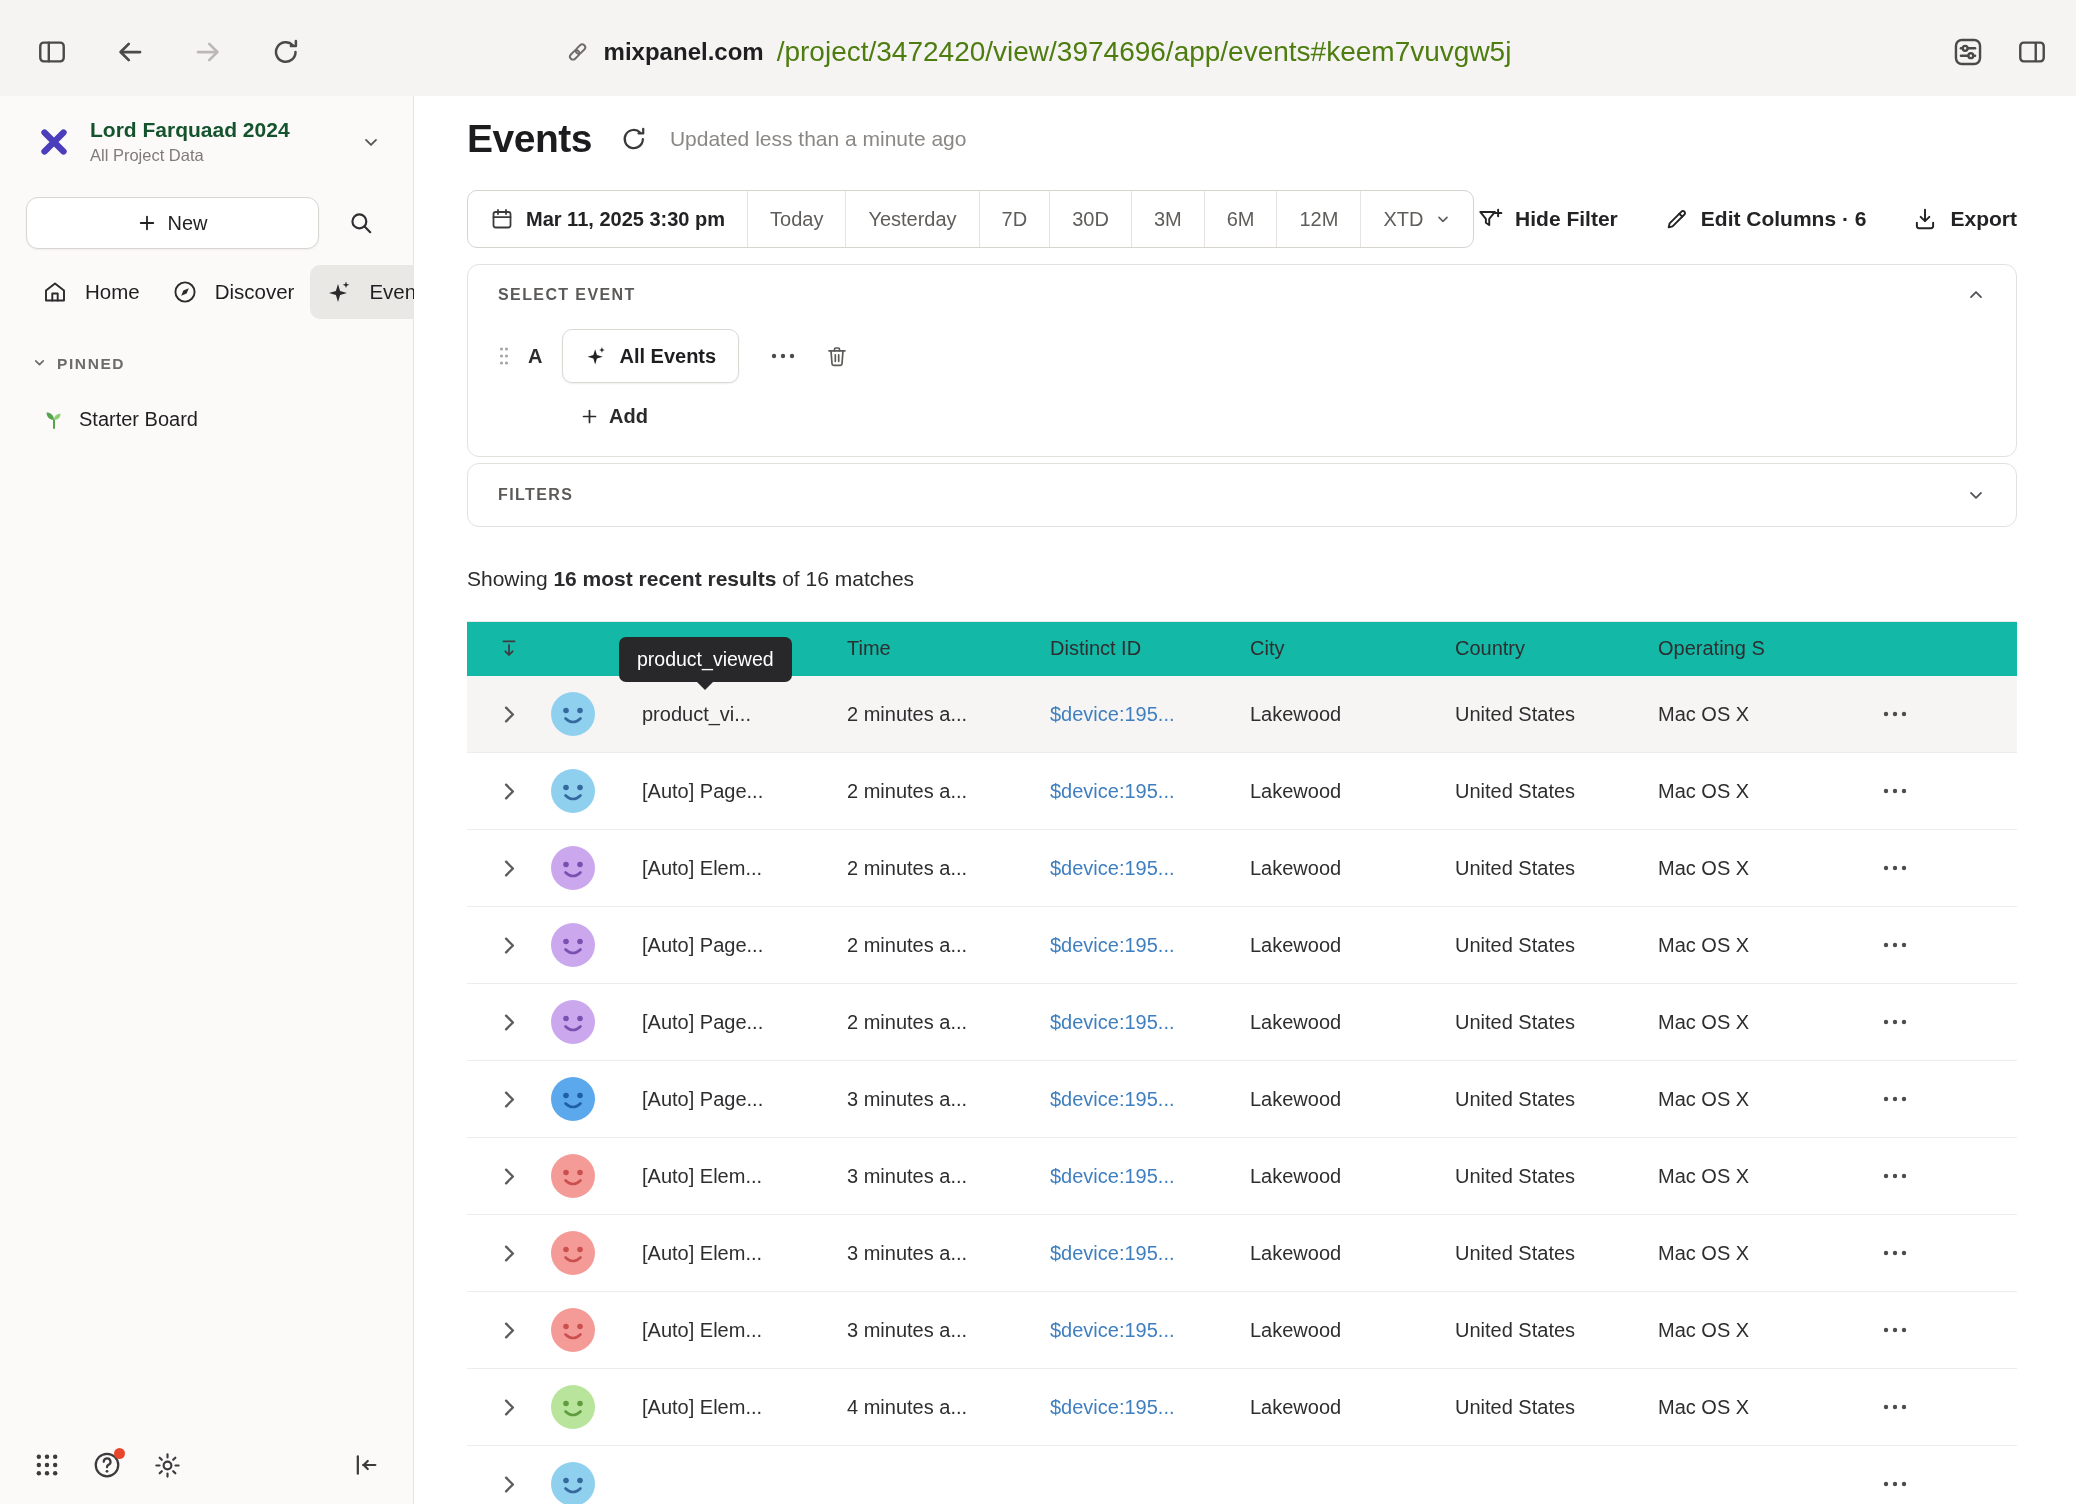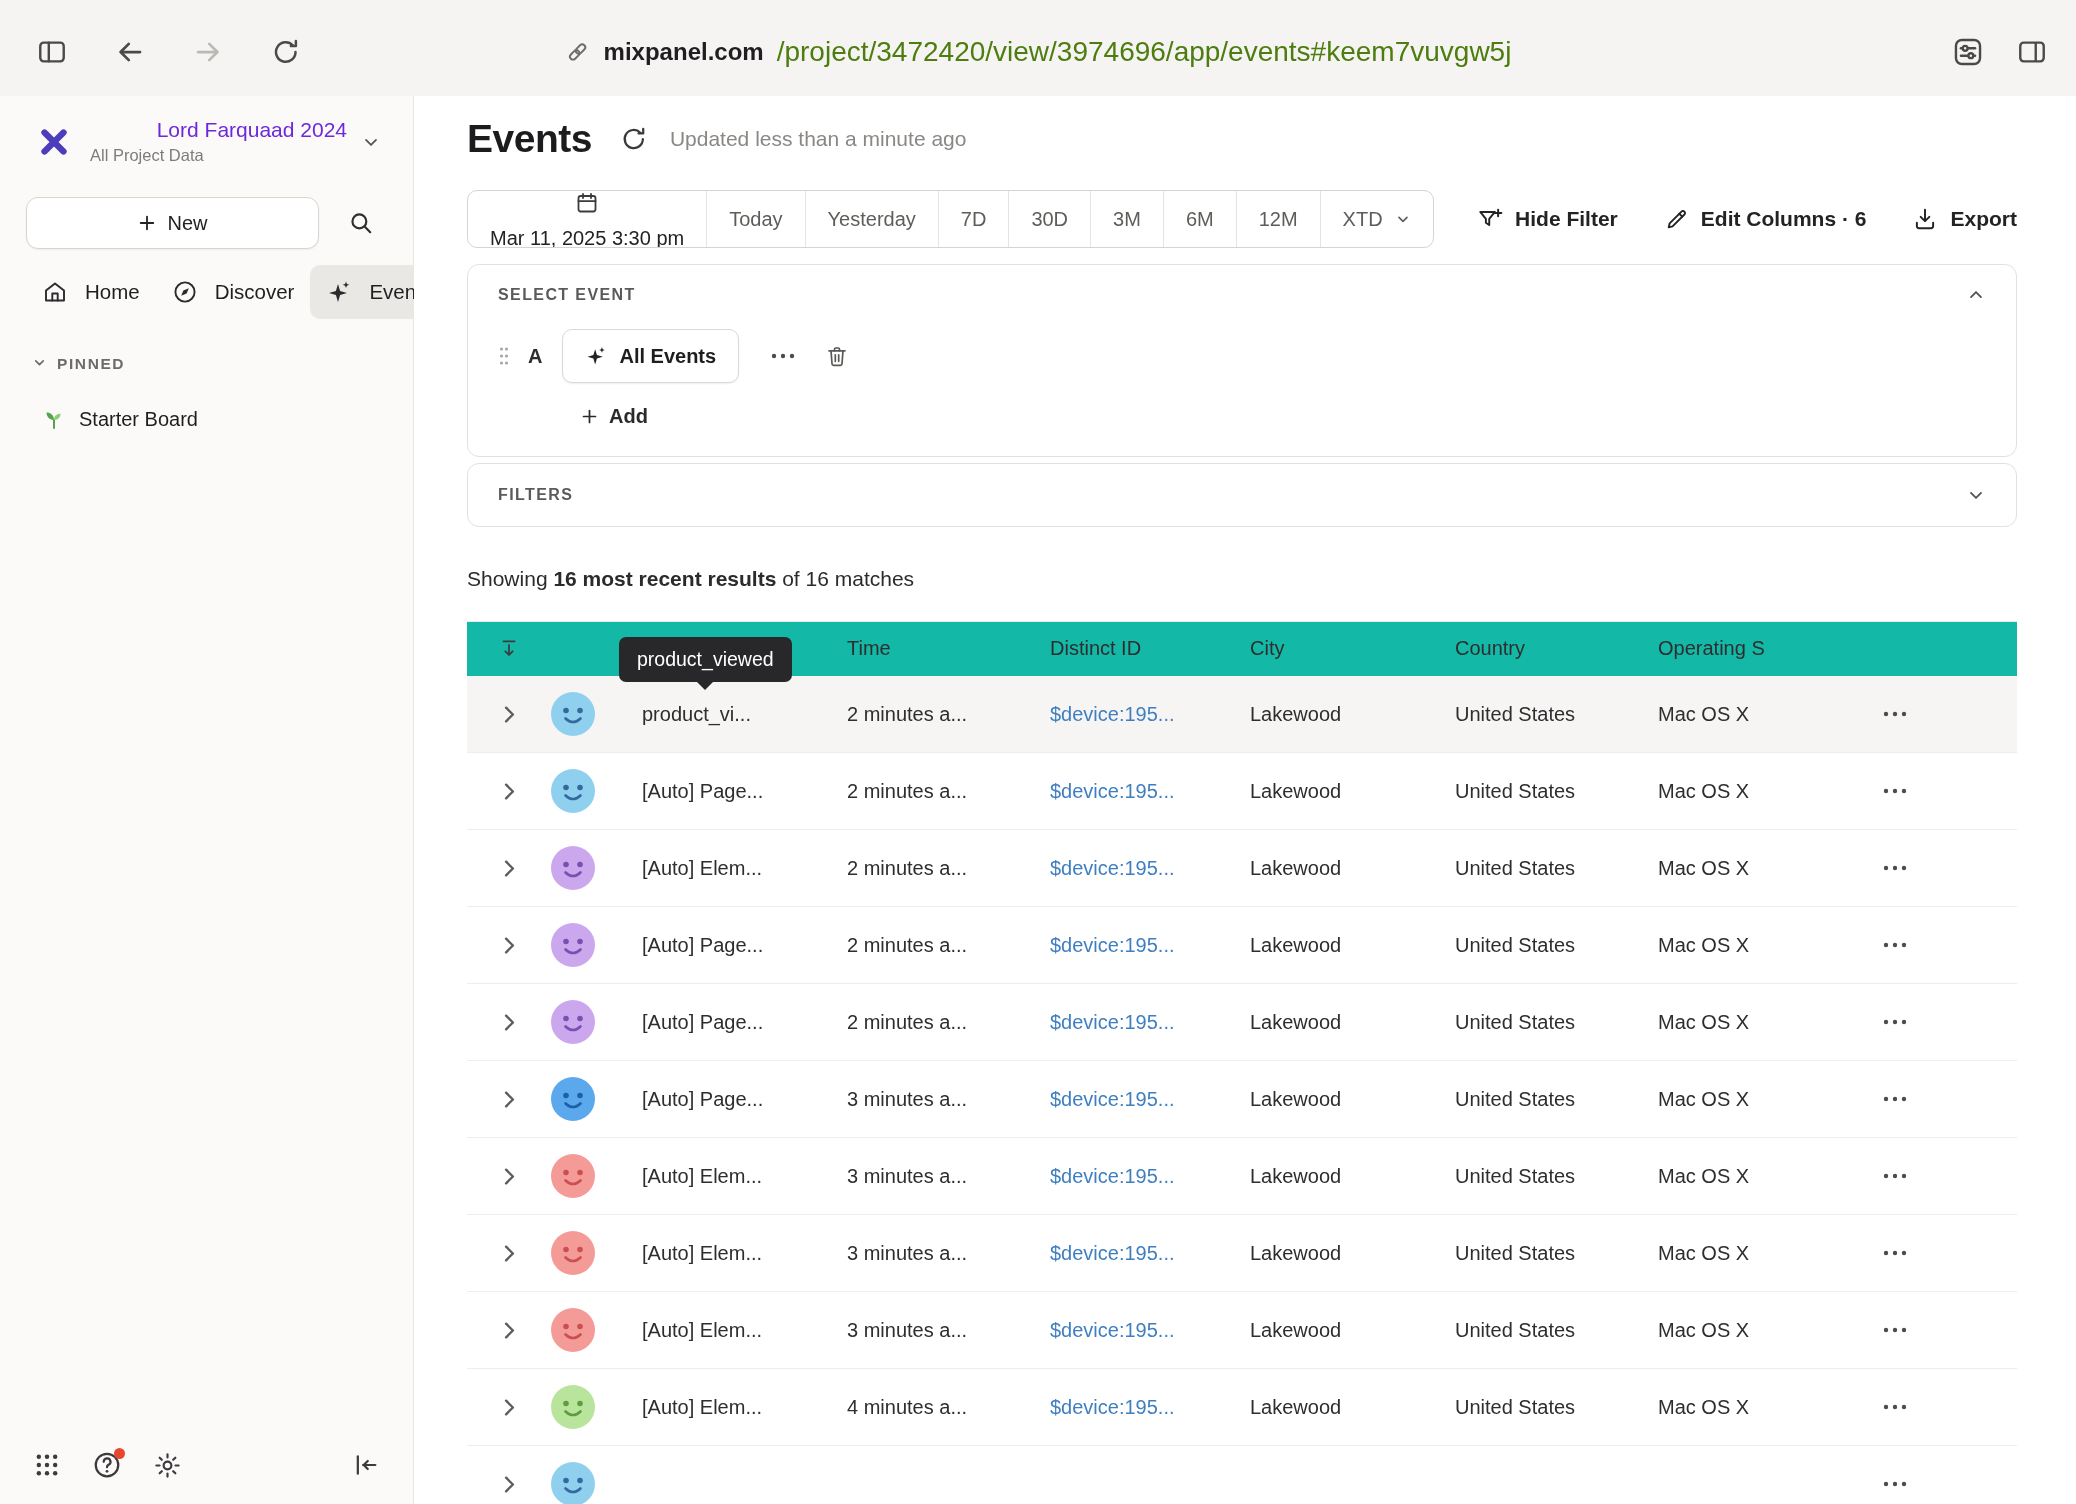--- a/index.html
+++ b/index.html
@@ -15,21 +15,21 @@
   .url-wrap { position:absolute; left:50%; top:50%; transform:translate(-50%,-50%); display:flex; align-items:center; gap:13px; white-space:nowrap; }
   .url-host { font-size:24px; font-weight:700; color:#1f1f21; }
   .url-path { font-size:28px; font-weight:400; color:#4d7c0f; }
   .chrome-right { margin-left:auto; display:flex; align-items:center; gap:28px; }
 
   
   .sidebar { position:absolute; top:96px; left:0; width:414px; height:1408px; background:#fbfaf9; border-right:1px solid #e7e5e2; padding:14px 26px 24px 26px; display:flex; flex-direction:column; }
   .workspace { display:flex; align-items:center; gap:14px; padding:8px 6px; }
   .ws-logo { width:44px; height:44px; display:flex; align-items:center; justify-content:center; color:#4b3dbb; }
   .ws-text { display:flex; flex-direction:column; gap:4px; flex:1; min-width:0; }
-  .ws-name { font-size:21px; font-weight:400; color:#6d28d9;text-align:right; }
+  .ws-name { font-size:21px; font-weight:700; color:#14532d; }
   .ws-sub { font-size:16.5px; color:#7e7b78; }
   .ws-chev { color:#57555a; }
   .new-row { display:flex; align-items:center; gap:16px; margin-top:24px; }
   .new-btn { flex:1; height:52px; background:#fff; border:1px solid #d8d5d1; border-radius:12px; box-shadow:0 1px 2px rgba(0,0,0,.05); display:flex; align-items:center; justify-content:center; gap:10px; font-size:20px; font-weight:500; color:#232325; cursor:pointer; }
   .search-btn { width:52px; height:52px; border-radius:50%; border:1px solid transparent; display:flex; align-items:center; justify-content:center; color:#2f2e30; cursor:pointer; }
   .nav { margin-top:16px; display:flex; flex-direction:row; }
   .nav-item { height:54px; display:flex; align-items:center; gap:17px; padding:0 16px; border-radius:10px; font-size:20.5px; font-weight:500; color:#1f1f21; cursor:pointer; }
   .nav-item.selected { background:#eae8e5; }
   .nav-ic { width:26px; height:26px; color:#2b2a2c; flex:0 0 auto; }
   .pinned-hdr { margin-top:36px; display:flex; align-items:flex-start; gap:10px; padding:0 6px; height:22px; font-size:15.5px; font-weight:700; letter-spacing:1.6px; color:#6d6b68; cursor:pointer; }
@@ -43,21 +43,21 @@
   .main { position:absolute; top:96px; left:414px; width:1662px; height:1408px; background:#fff; padding:0 59px 0 53px; overflow:hidden; }
   .title-row { margin-top:20px; height:46px; display:flex; align-items:center; gap:22px; }
   .page-title { font-size:39px; font-weight:700; letter-spacing:-0.5px; color:#1c1c1e; }
   .refresh-btn { color:#3a393b; cursor:pointer; margin-left:6px; }
   .updated { font-size:21px; color:#8a8784; }
 
   .controls-row { margin-top:28px; height:58px; display:flex; align-items:center; }
   .date-control { height:58px; display:flex; align-items:stretch; border:1px solid #d7d4d0; border-radius:10px; background:#fff; overflow:hidden; }
   .seg { display:flex; align-items:center; gap:12px; padding:0 22px; font-size:20px; color:#5f5d5a; border-right:1px solid #e6e3e0; cursor:pointer; white-space:nowrap; }
   .seg:last-child { border-right:none; }
-  .seg.date { color:#232325; font-weight:400;flex-direction:column; }
+  .seg.date { color:#232325; font-weight:700; }
   .actions { margin-left:auto; display:flex; align-items:center; gap:46px; }
   .action { display:flex; align-items:center; gap:12px; font-size:21px; font-weight:600; color:#232325; cursor:pointer; white-space:nowrap; }
 
   .panel { border:1px solid #e3e1dd; border-radius:12px; }
   .select-panel { margin-top:16px; padding:20px 30px 26px 30px; }
   .panel-hdr { display:flex; align-items:center; justify-content:space-between; }
   .panel-title { font-size:16px; font-weight:700; letter-spacing:1.4px; color:#5c5a58; }
   .panel-chev { color:#55535a; cursor:pointer; }
   .event-row { margin-top:24px; display:flex; align-items:center; }
   .grip { color:#a9a6a2; margin-right:18px; cursor:grab; }

